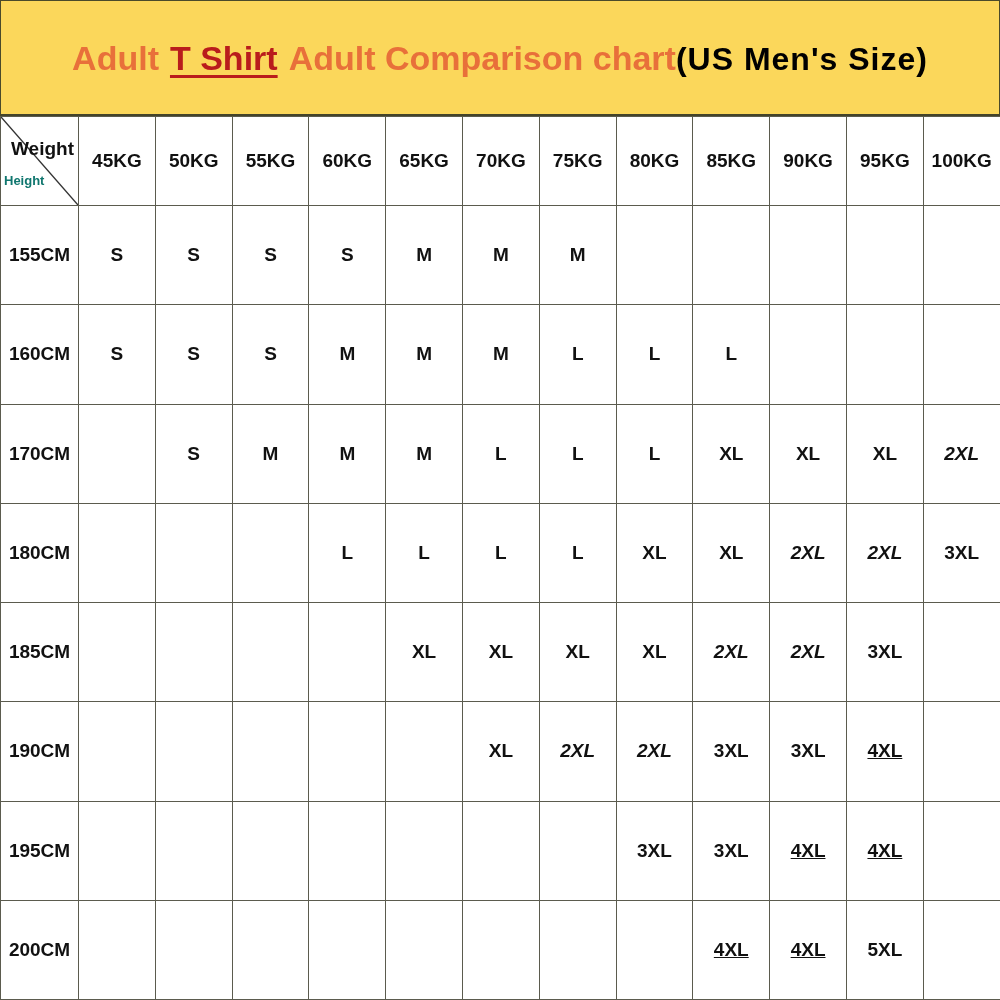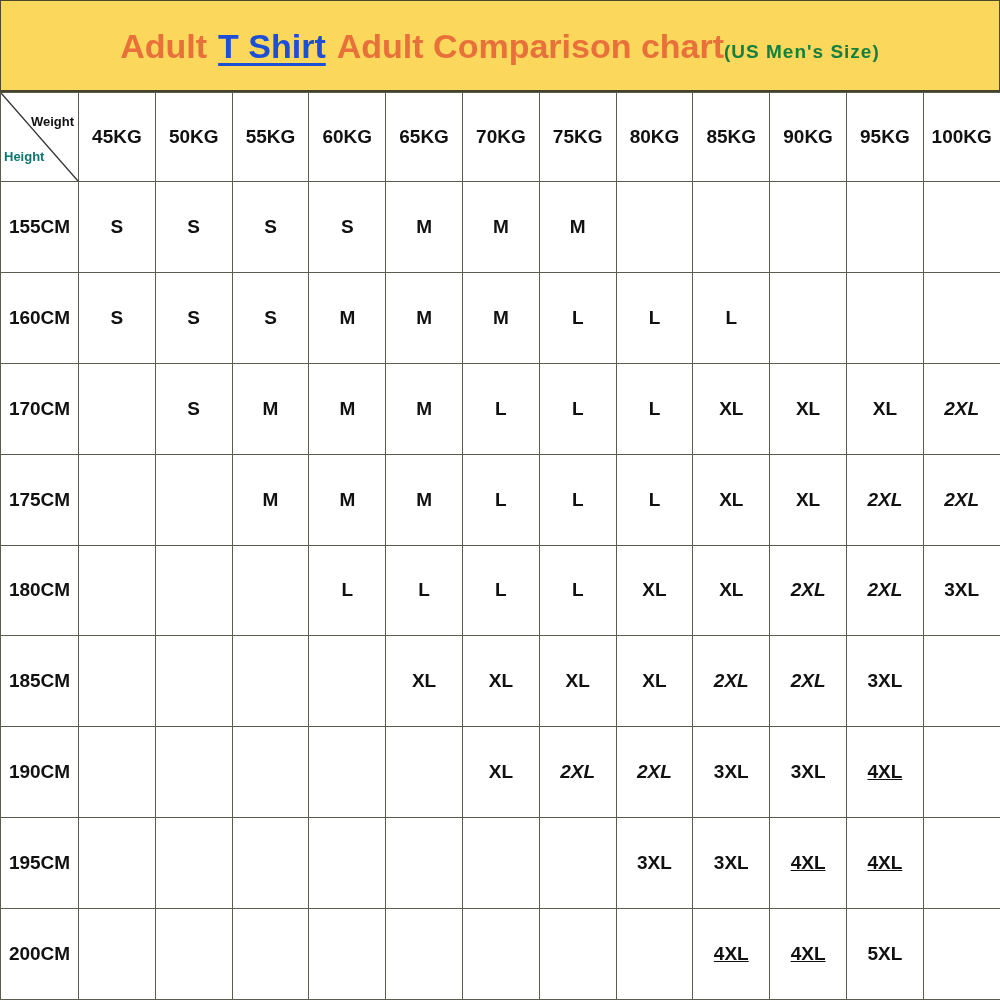--- a/index.html
+++ b/index.html
@@ -16,21 +16,21 @@
     height: 1000px;
     box-sizing: border-box;
     position: relative;
     background: #ffffff;
     display: flex;
     flex-direction: column;
   }
 
   
   .title-banner {
-    height: 92px;
+    height: 116px;
     box-sizing: border-box;
     background: #fbd75b;
     border: 1px solid #4a4a2a;
     border-bottom: 2px solid #44442a;
     display: flex;
     align-items: center;
     justify-content: center;
     overflow: hidden;
     flex: 0 0 auto;
   }
@@ -40,30 +40,30 @@
     display: flex;
     align-items: baseline;
   }
   .t-part {
     font-size: 34px;
     font-weight: bold;
     letter-spacing: 0px;
   }
   .t-orange { color: #e8703a; }
   .t-green {
-    color: #1d4ed8;
+    color: #b91c1c;
     text-decoration: underline;
     text-underline-offset: 5px;
     text-decoration-thickness: 3px;
     padding: 0 2px;
   }
   .t-sub {
-    font-size: 19px;
-    font-weight: bold;
-    color: #15803d;
+    font-size: 32px;
+    font-weight: bold;
+    color: #000000;
     letter-spacing: 1px;
   }
   .t-space { display: inline-block; width: 9px; }
 
   
   table.size-grid {
     border-collapse: collapse;
     table-layout: fixed;
     width: 1000px;
     flex: 1 1 auto;
@@ -95,21 +95,21 @@
     position: absolute;
     left: 0; top: 0;
     width: 100%;
     height: 100%;
     display: block;
   }
   .corner-weight {
     position: absolute;
     right: 4px;
     top: 22px;
-    font-size: 13px;
+    font-size: 19px;
     font-weight: bold;
     color: #111;
     line-height: 1;
   }
   .corner-height {
     position: absolute;
     left: 3px;
     bottom: 18px;
     font-size: 13px;
     font-weight: bold;
@@ -240,35 +240,20 @@
           <td class="cell sz-M">M</td>
           <td class="cell sz-L">L</td>
           <td class="cell sz-L">L</td>
           <td class="cell sz-L">L</td>
           <td class="cell sz-XL">XL</td>
           <td class="cell sz-XL">XL</td>
           <td class="cell sz-XL">XL</td>
           <td class="cell sz-2XL">2XL</td>
         </tr>
         <tr>
-          <td class="height-head">175CM</td>
-          <td class="cell sz-empty"></td>
-          <td class="cell sz-empty"></td>
-          <td class="cell sz-M">M</td>
-          <td class="cell sz-M">M</td>
-          <td class="cell sz-M">M</td>
-          <td class="cell sz-L">L</td>
-          <td class="cell sz-L">L</td>
-          <td class="cell sz-L">L</td>
-          <td class="cell sz-XL">XL</td>
-          <td class="cell sz-XL">XL</td>
-          <td class="cell sz-2XL">2XL</td>
-          <td class="cell sz-2XL">2XL</td>
-        </tr>
-        <tr>
           <td class="height-head">180CM</td>
           <td class="cell sz-empty"></td>
           <td class="cell sz-empty"></td>
           <td class="cell sz-empty"></td>
           <td class="cell sz-L">L</td>
           <td class="cell sz-L">L</td>
           <td class="cell sz-L">L</td>
           <td class="cell sz-L">L</td>
           <td class="cell sz-XL">XL</td>
           <td class="cell sz-XL">XL</td>

